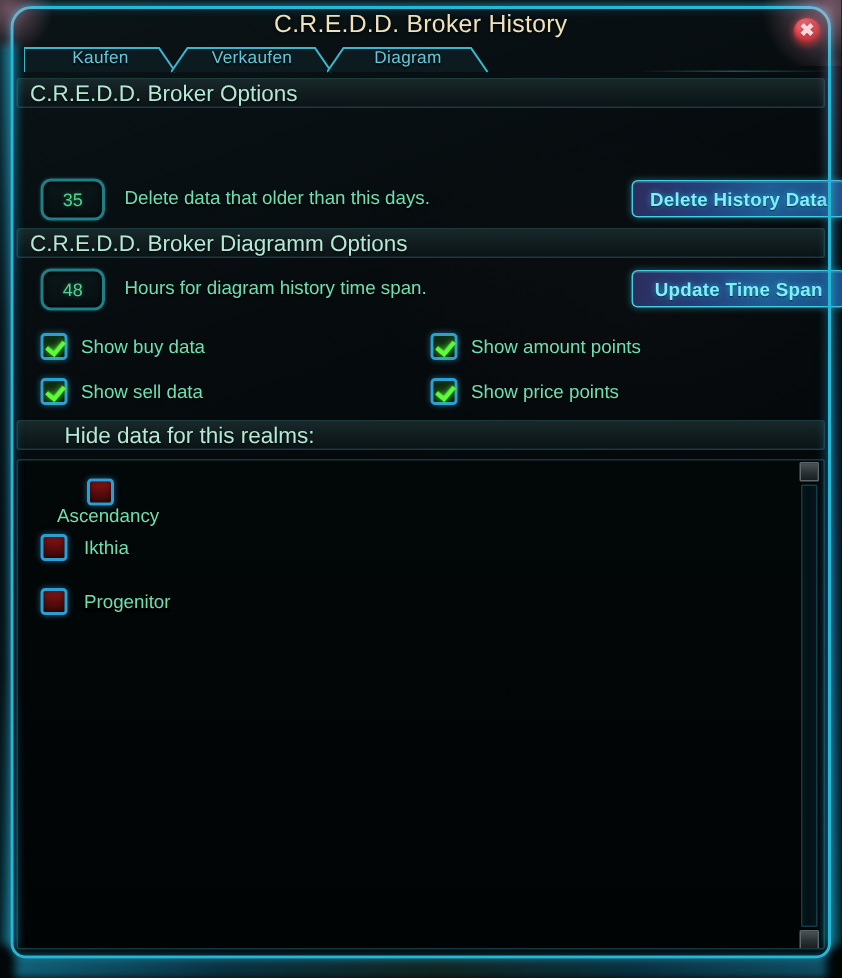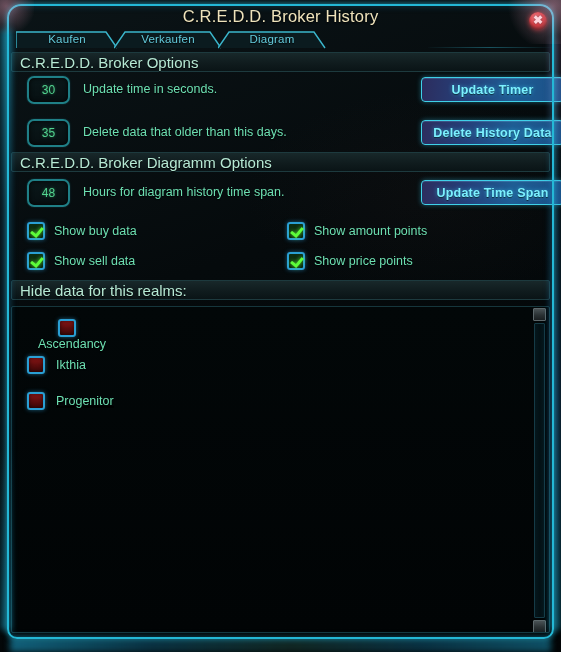--- a/index.html
+++ b/index.html
@@ -348,29 +348,20 @@
 
     <div class="hr-line" style="left:418px; top:18px; width:123px;"></div>
   </div>
 
   <div id="content">
 
     <div class="section-header" style="left:0; top:4px; width:539px;">
       <span class="sh-label">C.R.E.D.D. Broker Options</span>
     </div>
 
-    <div class="row" style="left:16px; top:28px; width:523px;">
-      <div class="num-input">
-        <span>30</span>
-      </div>
-      <div class="row-label" style="left:56px;">Update time in seconds.</div>
-      <div class="action-button" style="left:394px; width:143px;">
-        <span>Update Timer</span>
-      </div>
-    </div>
 
     <div class="row" style="left:16px; top:71px; width:523px;">
       <div class="num-input">
         <span>35</span>
       </div>
       <div class="row-label" style="left:56px;">Delete data that older than this days.</div>
       <div class="action-button" style="left:394px; width:143px;">
         <span>Delete History Data</span>
       </div>
     </div>
@@ -402,21 +393,21 @@
     <div class="cb-row" style="left:276px; top:173px;">
       <div class="checkbox on"></div>
       <span class="cb-label">Show amount points</span>
     </div>
 
     <div class="cb-row" style="left:276px; top:203px;">
       <div class="checkbox on"></div>
       <span class="cb-label">Show price points</span>
     </div>
 
-    <div class="section-header" style="left:0; top:232px; width:539px;">
+    <div class="section-header" style="left:0; top:232px; width:539px;padding-left:23px;">
       <span class="sh-label">Hide data for this realms:</span>
     </div>
 
     <div id="realm-panel">
       <div id="realm-list">
 
         <div class="realm-row" style="top:12px;flex-direction:column;">
           <div class="checkbox off"></div>
           <span class="realm-label">Ascendancy</span>
         </div>

